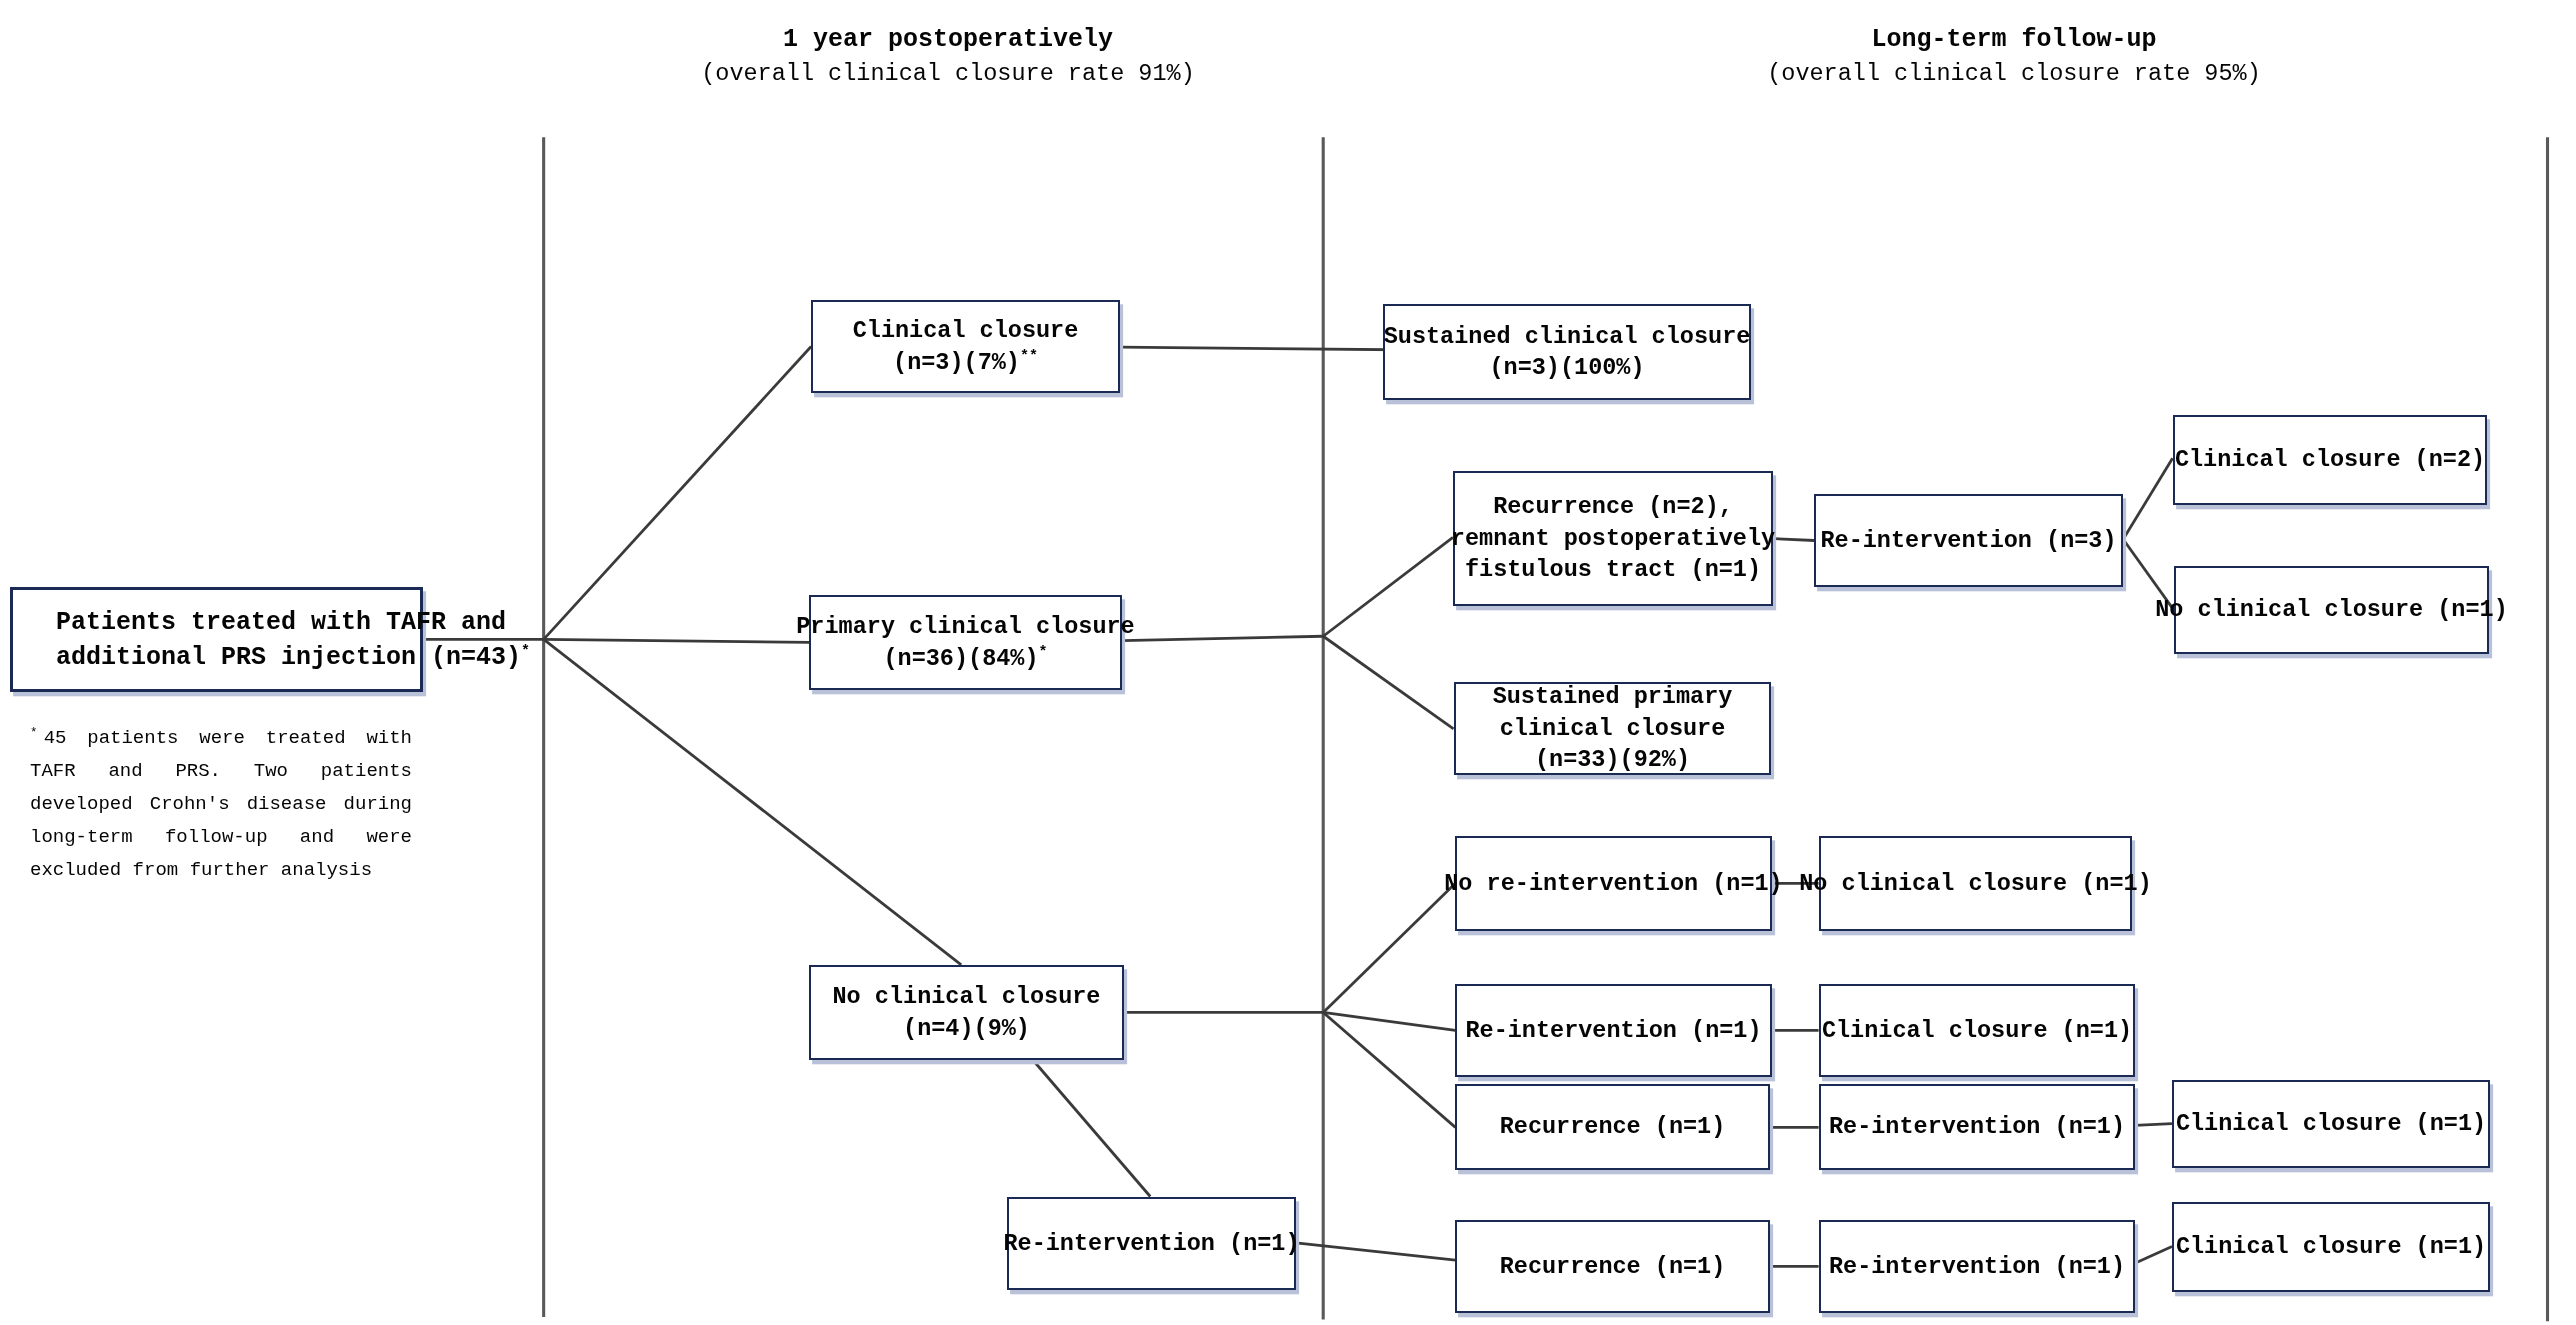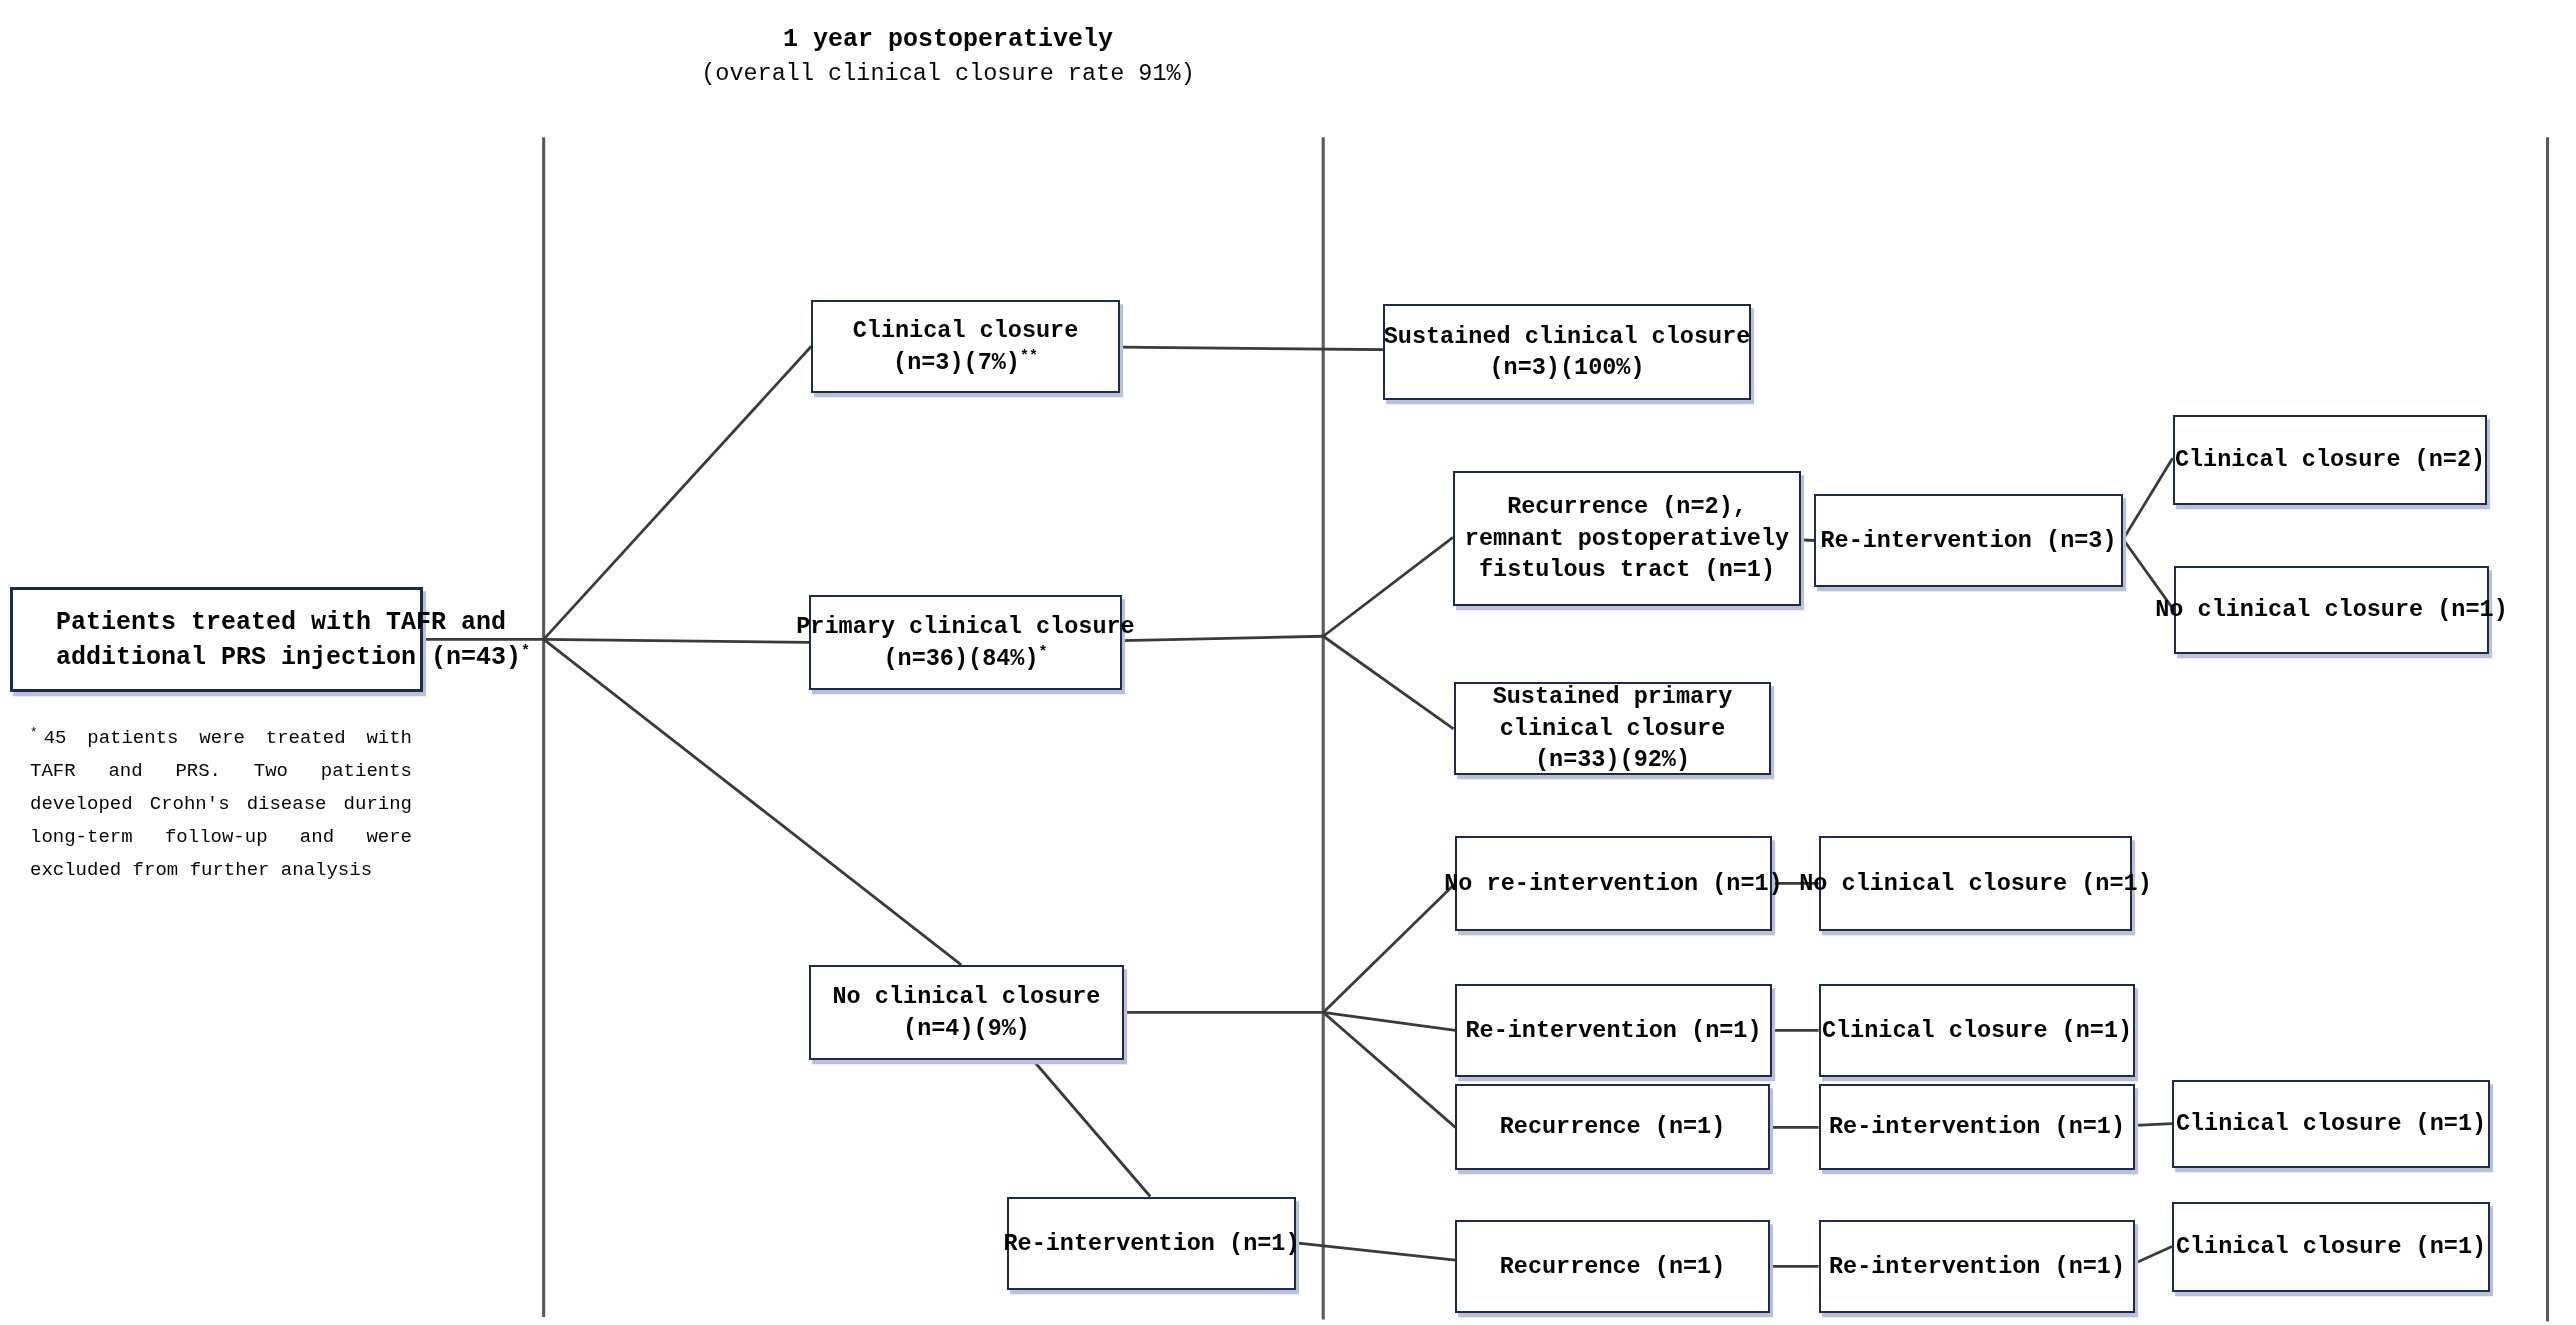--- a/index.html
+++ b/index.html
@@ -84,20 +84,24 @@
     <line x1="3456" y1="1822" x2="3516" y2="1819" stroke="#3a3a3a" stroke-width="4.5"></line>
     <line x1="2098" y1="2012" x2="2356" y2="2040" stroke="#3a3a3a" stroke-width="4.5"></line>
     <line x1="2866" y1="2050" x2="2944" y2="2050" stroke="#3a3a3a" stroke-width="4.5"></line>
     <line x1="3456" y1="2045" x2="3516" y2="2018" stroke="#3a3a3a" stroke-width="4.5"></line>
   </svg>
 
   <div class="hdr" style="left:608px;top:22px;">
     <div class="hdr-title">1 year postoperatively</div>
     <div class="hdr-sub">(overall clinical closure rate 91%)</div>
   </div>
+  <div class="hdr" style="left:1674px;top:22px;">
+    <div class="hdr-title">Long-term follow-up</div>
+    <div class="hdr-sub">(overall clinical closure rate 95%)</div>
+  </div>
 
   <div class="box box-main" style="left:10px;top:587px;width:413px;height:105px;">
     <span class="bl">Patients treated with TAFR and</span>
     <span class="bl"><span>additional PRS injection (n=43)</span><sup class="ast">*</sup></span>
   </div>
 
   <div class="footnote">
     <sup>*</sup><span>45 patients were treated with TAFR and PRS. Two patients developed Crohn's disease during long-term follow-up and were excluded from further analysis</span>
   </div>
 
@@ -118,21 +122,21 @@
 
   <div class="box" style="left:1007px;top:1197px;width:289px;height:93px;">
     <span class="bl">Re-intervention (n=1)</span>
   </div>
 
   <div class="box" style="left:1383px;top:304px;width:368px;height:96px;">
     <span class="bl">Sustained clinical closure</span>
     <span class="bl">(n=3)(100%)</span>
   </div>
 
-  <div class="box" style="left:1453px;top:471px;width:348px;height:135px;">
+  <div class="box" style="left:1453px;top:471px;width:320px;height:135px;">
     <span class="bl">Recurrence (n=2),</span>
     <span class="bl">remnant postoperatively</span>
     <span class="bl">fistulous tract (n=1)</span>
   </div>
 
   <div class="box" style="left:1814px;top:494px;width:309px;height:93px;">
     <span class="bl">Re-intervention (n=3)</span>
   </div>
 
   <div class="box" style="left:2173px;top:415px;width:314px;height:90px;">

